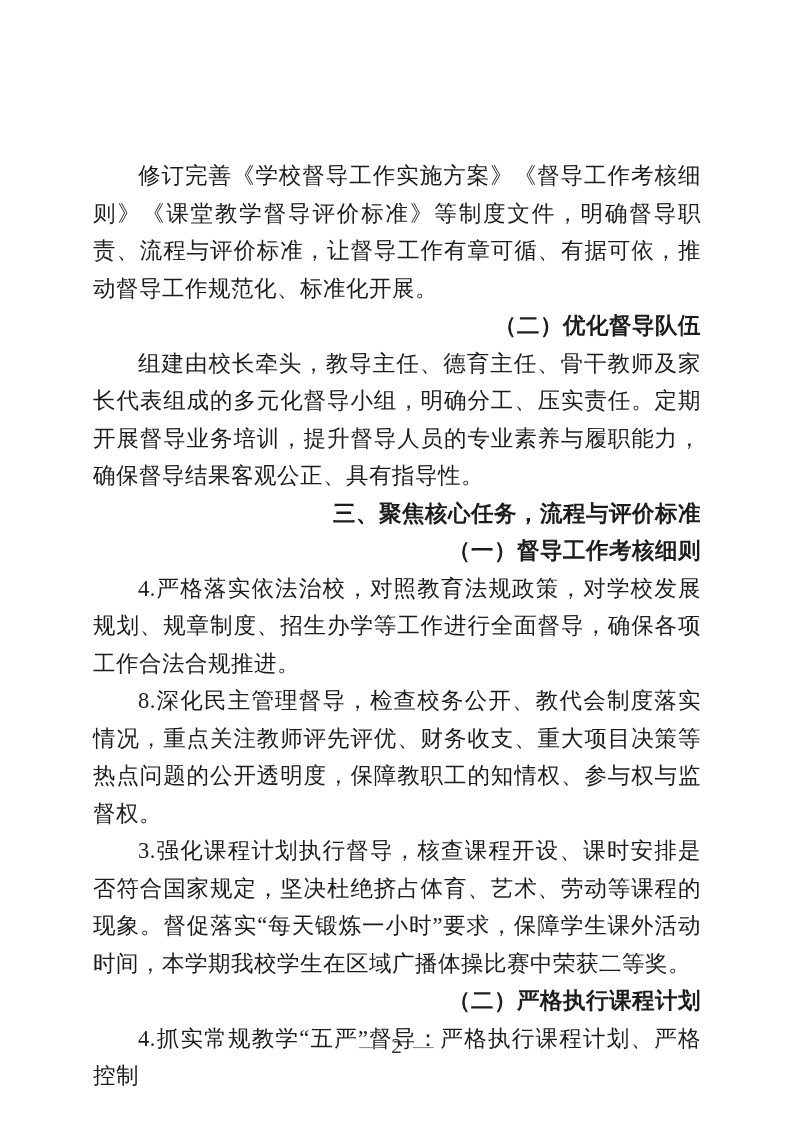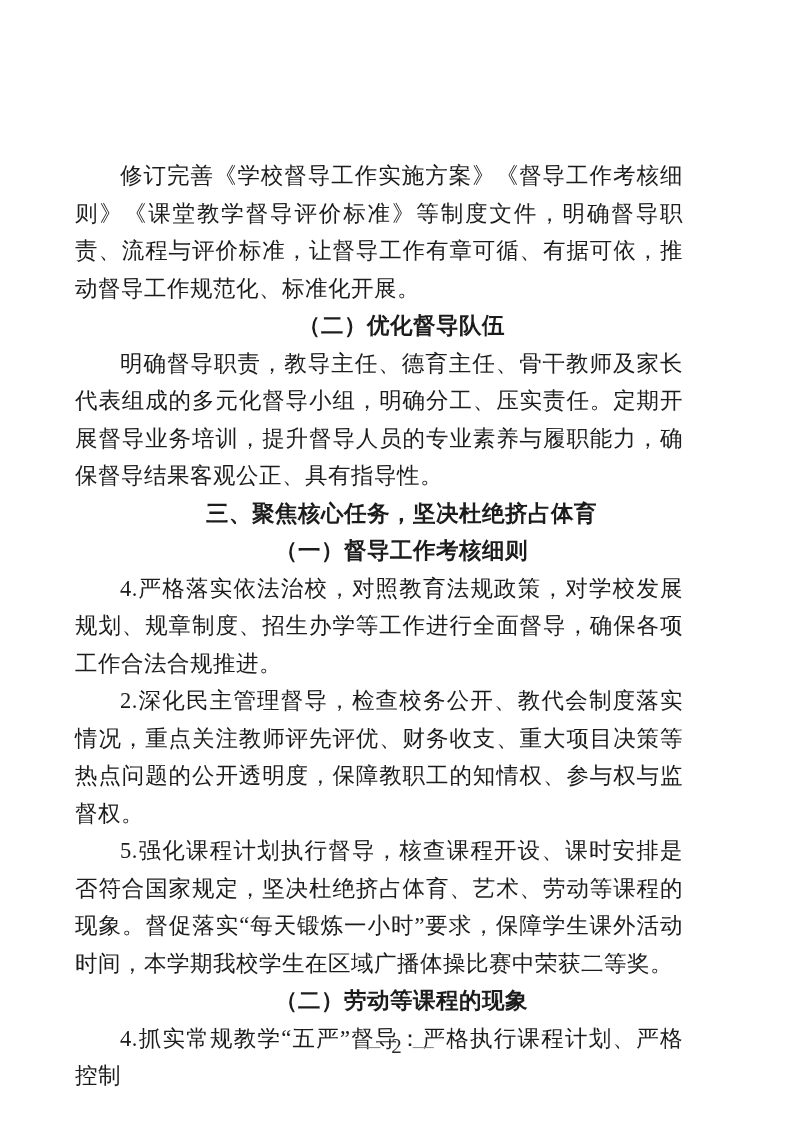--- a/index.html
+++ b/index.html
@@ -11,37 +11,37 @@
     position: relative;
     width: 793px;
     height: 1122px;
     background: #ffffff;
     overflow: hidden;
     font-family: "Liberation Serif", "DejaVu Serif", serif;
     color: #1c1c1c;
   }
   .content {
     position: absolute;
-    left: 75px;
+    left: 93px;
     top: 157px;
     width: 608px;
   }
   .content p {
     margin: 0;
     font-size: 22.5px;
     line-height: 37.5px;
     text-align: justify;
     text-indent: 2em;
     letter-spacing: 0.5px;
     word-break: break-all;
   }
   .content p.heading-1,
   .content p.heading-2 {
     font-weight: bold;
-    text-align: center;
+    text-align: right;
   }
   .footer {
     position: absolute;
     left: 0;
     top: 1031px;
     width: 100%;
     text-align: center;
     font-size: 21px;
     line-height: 30px;
   }
@@ -53,26 +53,26 @@
     color: #2a2a2a;
   }
 </style>
 </head>
 <body>
 
 <div class="page">
   <div class="content">
     <p class="body-text">修订完善《学校督导工作实施方案》《督导工作考核细则》《课堂教学督导评价标准》等制度文件，明确督导职责、流程与评价标准，让督导工作有章可循、有据可依，推动督导工作规范化、标准化开展。</p>
     <p class="heading-2">（二）优化督导队伍</p>
-    <p class="body-text">明确督导职责，教导主任、德育主任、骨干教师及家长代表组成的多元化督导小组，明确分工、压实责任。定期开展督导业务培训，提升督导人员的专业素养与履职能力，确保督导结果客观公正、具有指导性。</p>
-    <p class="heading-1">三、聚焦核心任务，坚决杜绝挤占体育</p>
+    <p class="body-text">组建由校长牵头，教导主任、德育主任、骨干教师及家长代表组成的多元化督导小组，明确分工、压实责任。定期开展督导业务培训，提升督导人员的专业素养与履职能力，确保督导结果客观公正、具有指导性。</p>
+    <p class="heading-1">三、聚焦核心任务，流程与评价标准</p>
     <p class="heading-2">（一）督导工作考核细则</p>
     <p class="body-text">4.严格落实依法治校，对照教育法规政策，对学校发展规划、规章制度、招生办学等工作进行全面督导，确保各项工作合法合规推进。</p>
-    <p class="body-text">2.深化民主管理督导，检查校务公开、教代会制度落实情况，重点关注教师评先评优、财务收支、重大项目决策等热点问题的公开透明度，保障教职工的知情权、参与权与监督权。</p>
-    <p class="body-text">5.强化课程计划执行督导，核查课程开设、课时安排是否符合国家规定，坚决杜绝挤占体育、艺术、劳动等课程的现象。督促落实“每天锻炼一小时”要求，保障学生课外活动时间，本学期我校学生在区域广播体操比赛中荣获二等奖。</p>
-    <p class="heading-2">（二）劳动等课程的现象</p>
+    <p class="body-text">8.深化民主管理督导，检查校务公开、教代会制度落实情况，重点关注教师评先评优、财务收支、重大项目决策等热点问题的公开透明度，保障教职工的知情权、参与权与监督权。</p>
+    <p class="body-text">3.强化课程计划执行督导，核查课程开设、课时安排是否符合国家规定，坚决杜绝挤占体育、艺术、劳动等课程的现象。督促落实“每天锻炼一小时”要求，保障学生课外活动时间，本学期我校学生在区域广播体操比赛中荣获二等奖。</p>
+    <p class="heading-2">（二）严格执行课程计划</p>
     <p class="body-text">4.抓实常规教学“五严”督导：严格执行课程计划、严格控制</p>
   </div>
 
   <div class="footer">
     <span class="dash">—</span><span class="num">2</span><span class="dash">—</span>
   </div>
 </div>
 
 </body></html>

